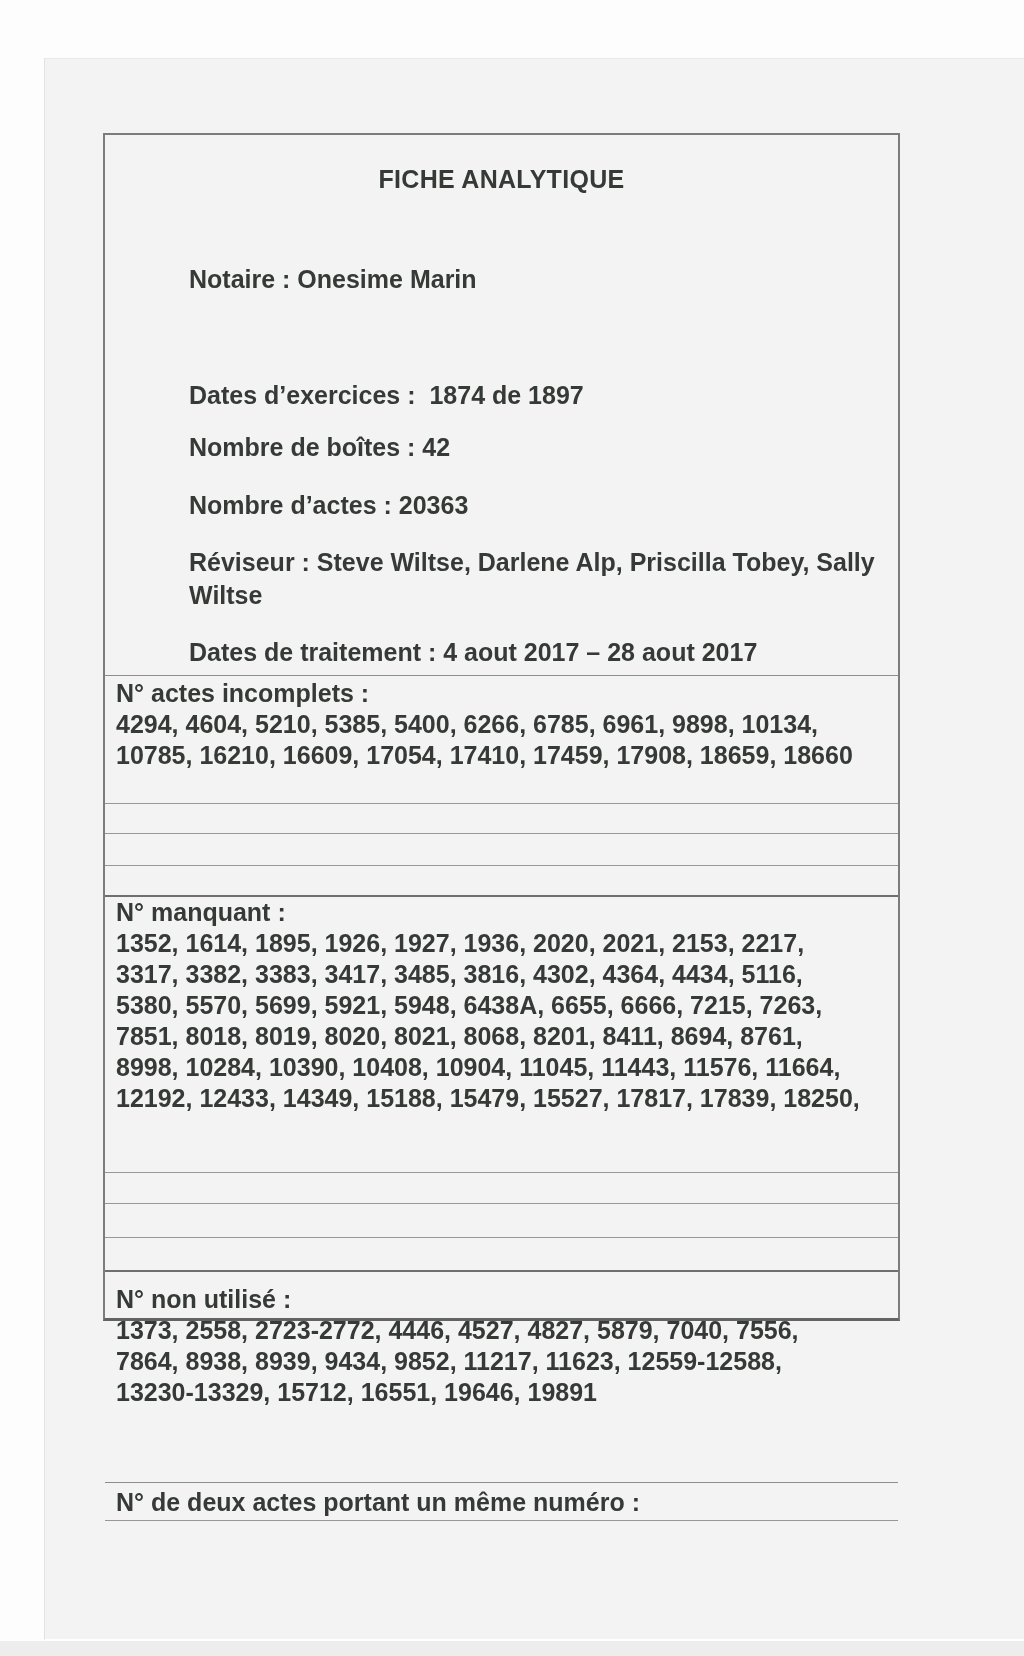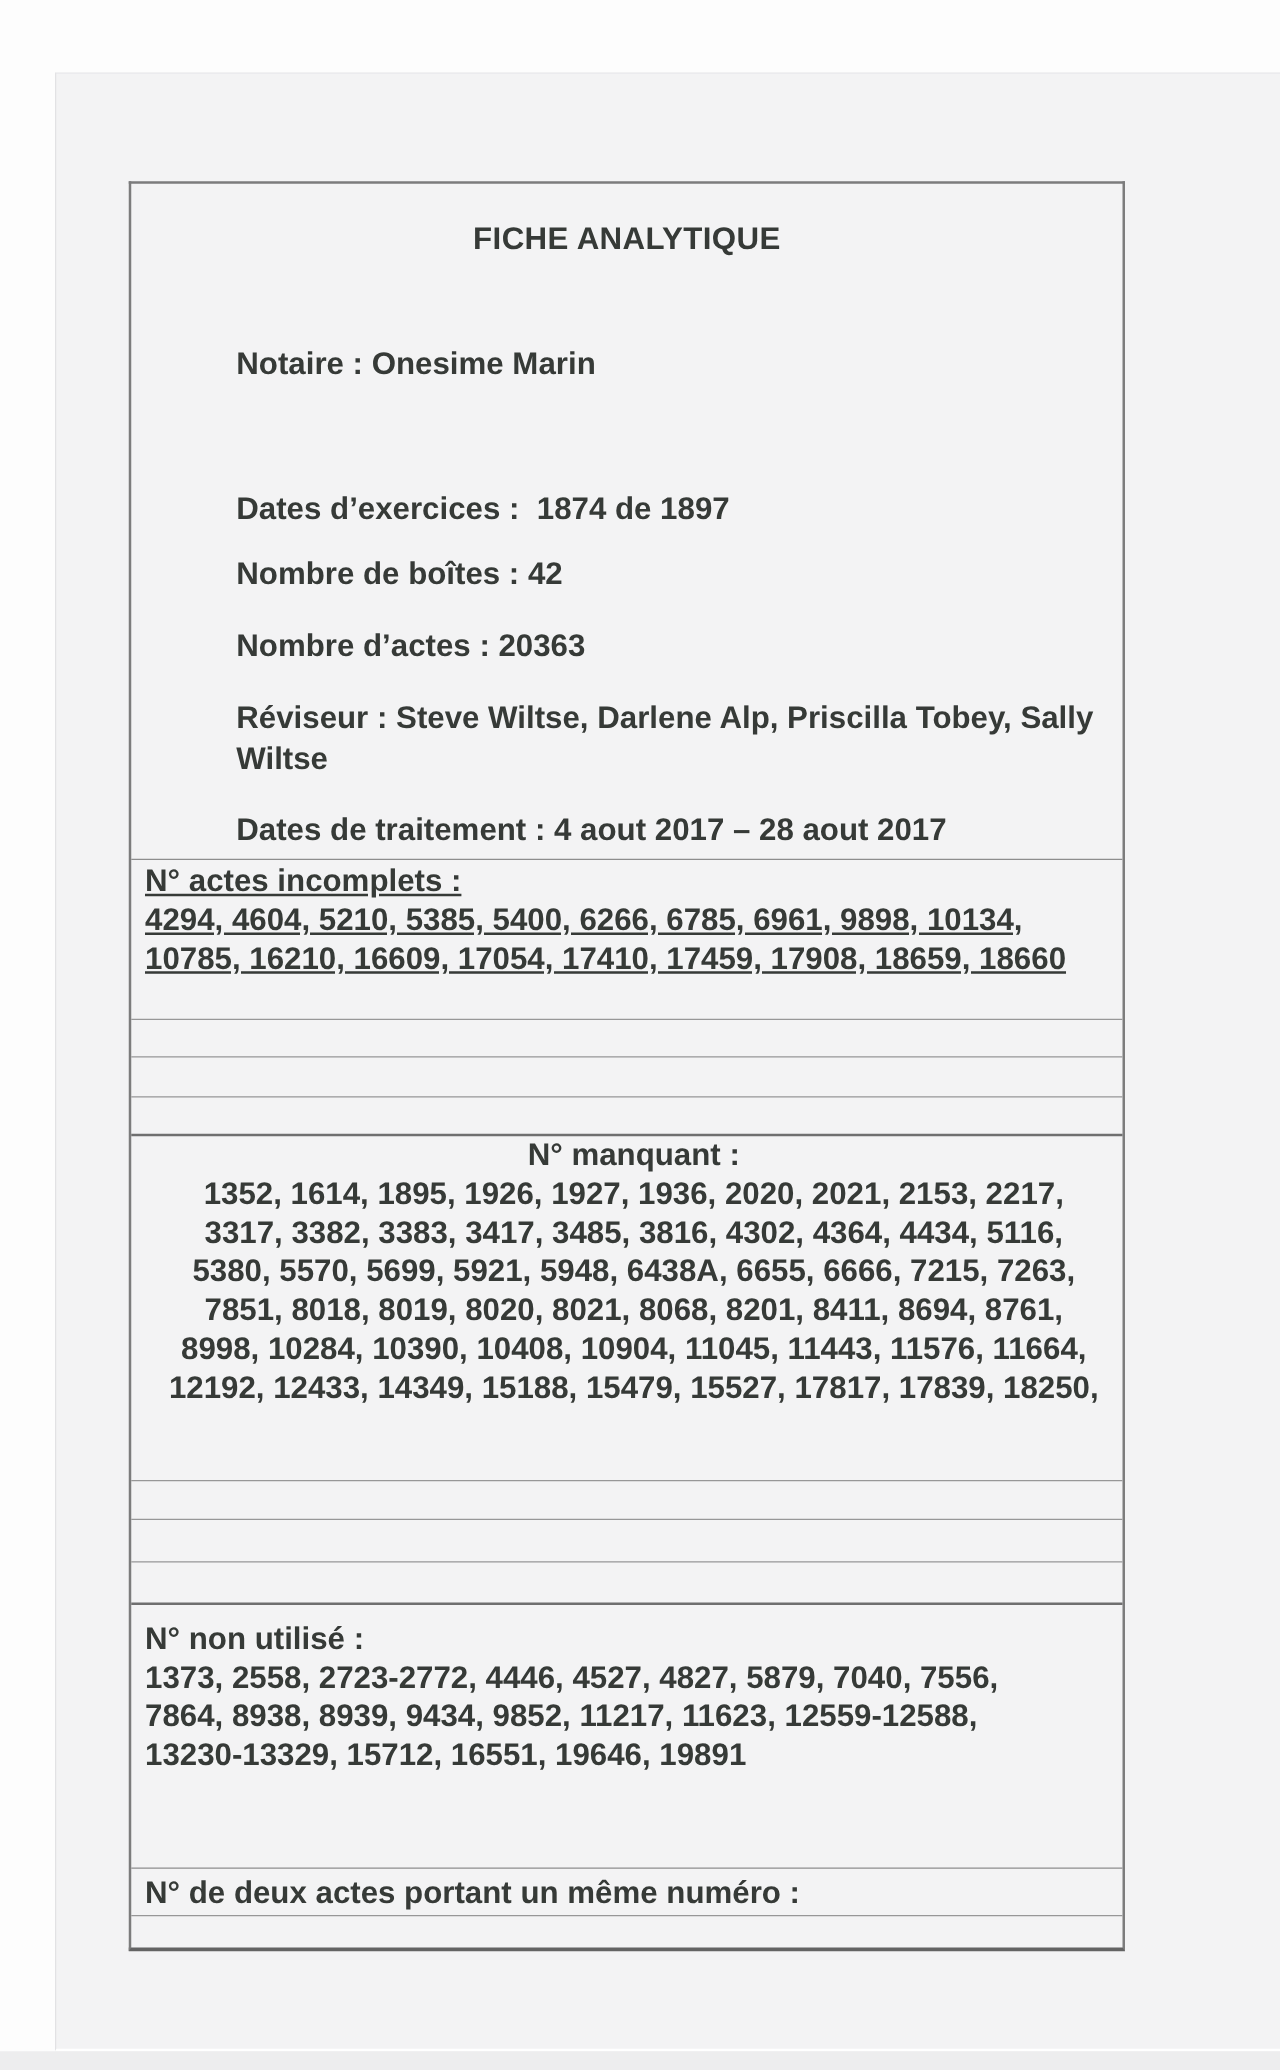--- a/index.html
+++ b/index.html
@@ -16,21 +16,21 @@
     background:#ededee;
   }
   .paper{
     position:absolute;left:44px;top:58px;width:980px;height:1580px;
     background:#f3f3f4;
     border-left:1px solid #e2e2e4;
     border-top:1px solid #e9e9eb;
     border-bottom:2px solid #ffffff;
   }
   .doc-box{
-    position:absolute;left:103px;top:145px;width:797px;height:1416px;
+    position:absolute;left:103px;top:133px;width:797px;height:1188px;
     box-sizing:border-box;
     border:2px solid #7c7c7c;
     border-bottom:3px solid #636363;
     background:transparent;
   }
   .hd{position:relative;width:100%;height:540px;}
   .doc-title{
     position:absolute;top:30px;left:0;width:100%;
     text-align:center;font-size:25px;letter-spacing:0.3px;
   }
@@ -39,22 +39,22 @@
   }
   .cote-label{display:inline-block;width:121px;}
   .sec{
     position:relative;width:100%;box-sizing:border-box;overflow:hidden;
     border-top:1px solid #8d8d8d;
   }
   .sec.thick{border-top:2px solid #6f6f6f;}
   .sec-label, .line{
     font-size:25px;line-height:31px;padding-left:11px;white-space:pre-wrap;
   }
-  .sec-a{height:128px;padding-top:2px;text-decoration:underline;}
-  .sec-b{height:277px;text-align:center;}
+  .sec-a{height:128px;padding-top:2px;}
+  .sec-b{height:277px;}
   .sec-c{height:212px;padding-top:12px;}
   .row-empty{
     width:100%;box-sizing:border-box;border-top:1px solid #979797;
   }
   .er1{height:30px;}.er2{height:32px;}.er3{height:30px;}
   .er4{height:31px;}.er5{height:34px;}.er6{height:33px;}
   .er7{height:29px;}
   .row-label{
     width:100%;height:38px;box-sizing:border-box;
     border-top:1px solid #8d8d8d;padding-top:4px;overflow:hidden;

